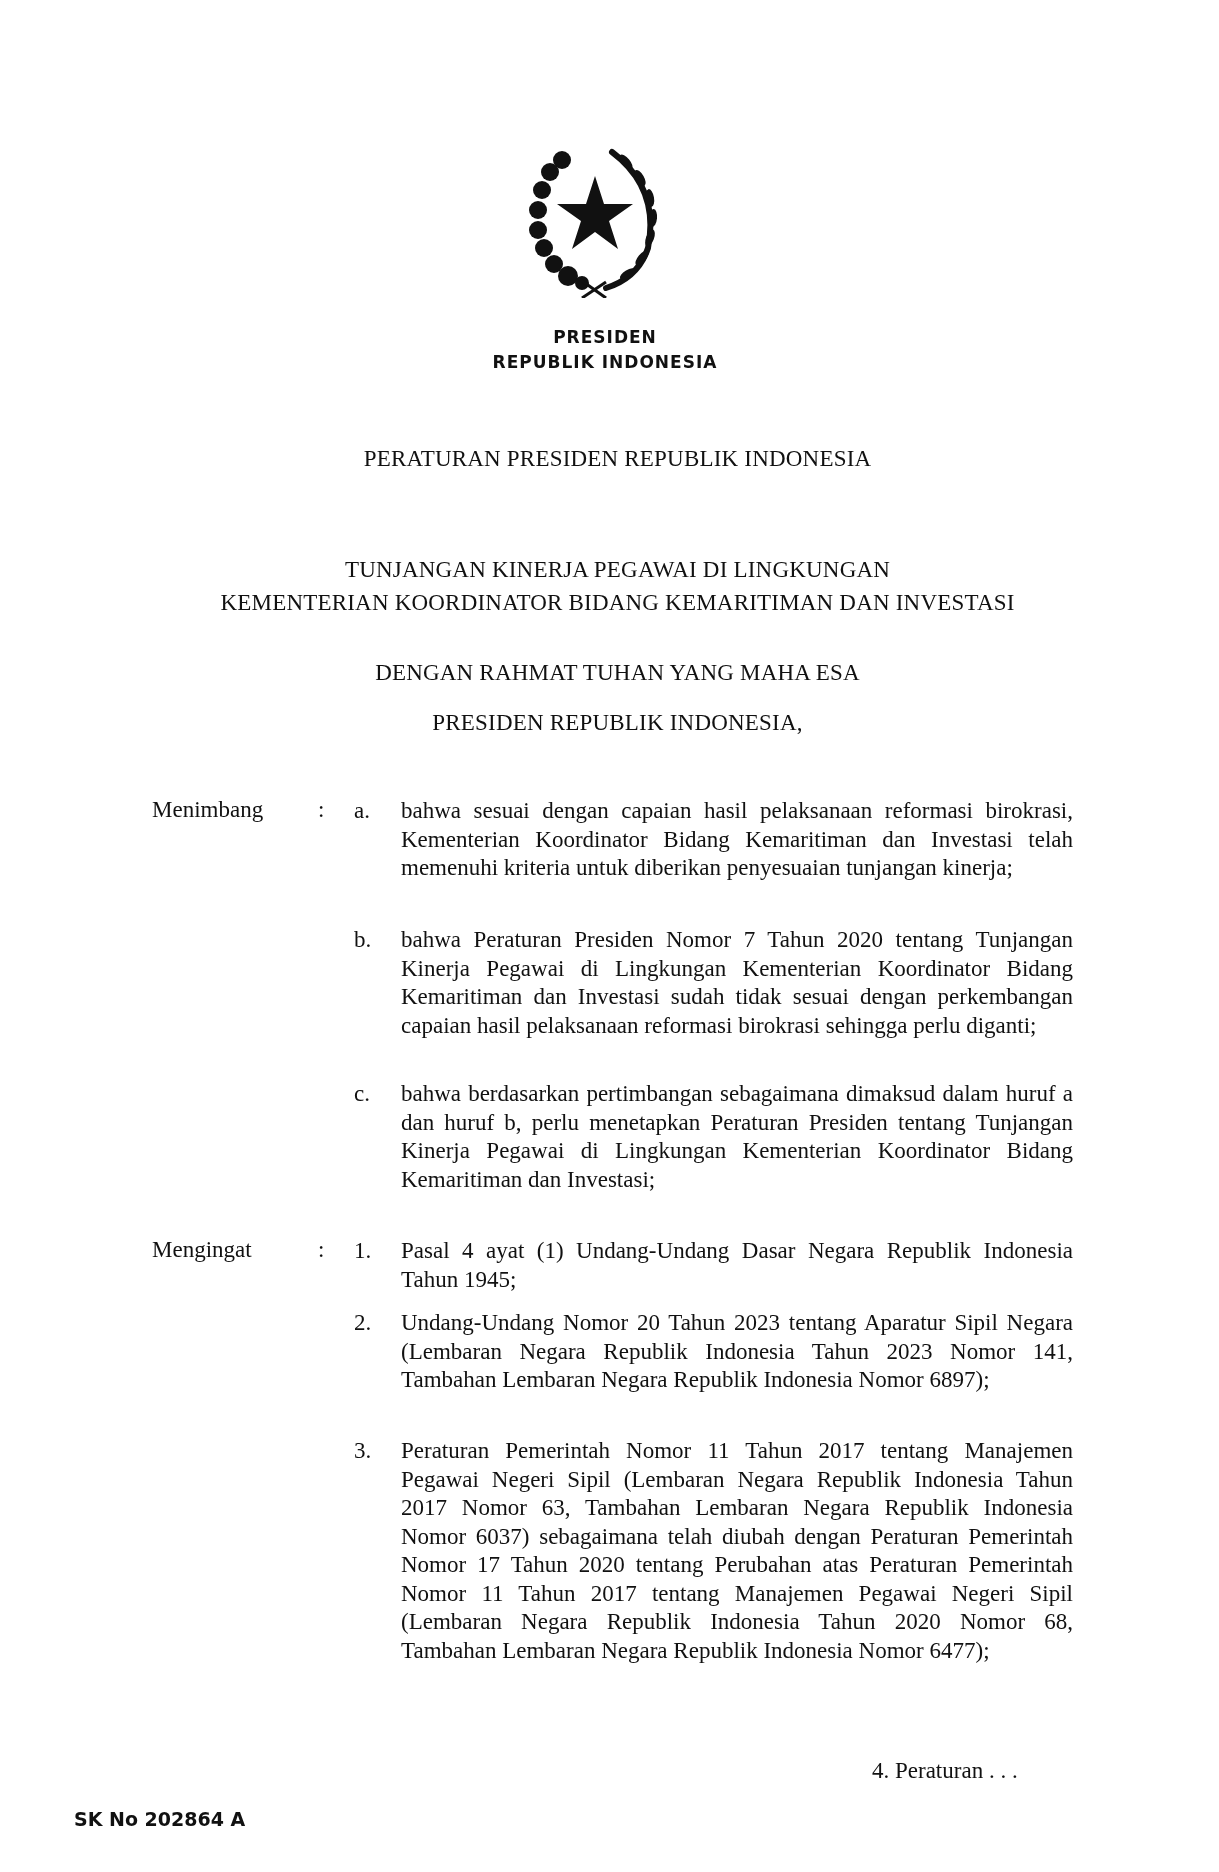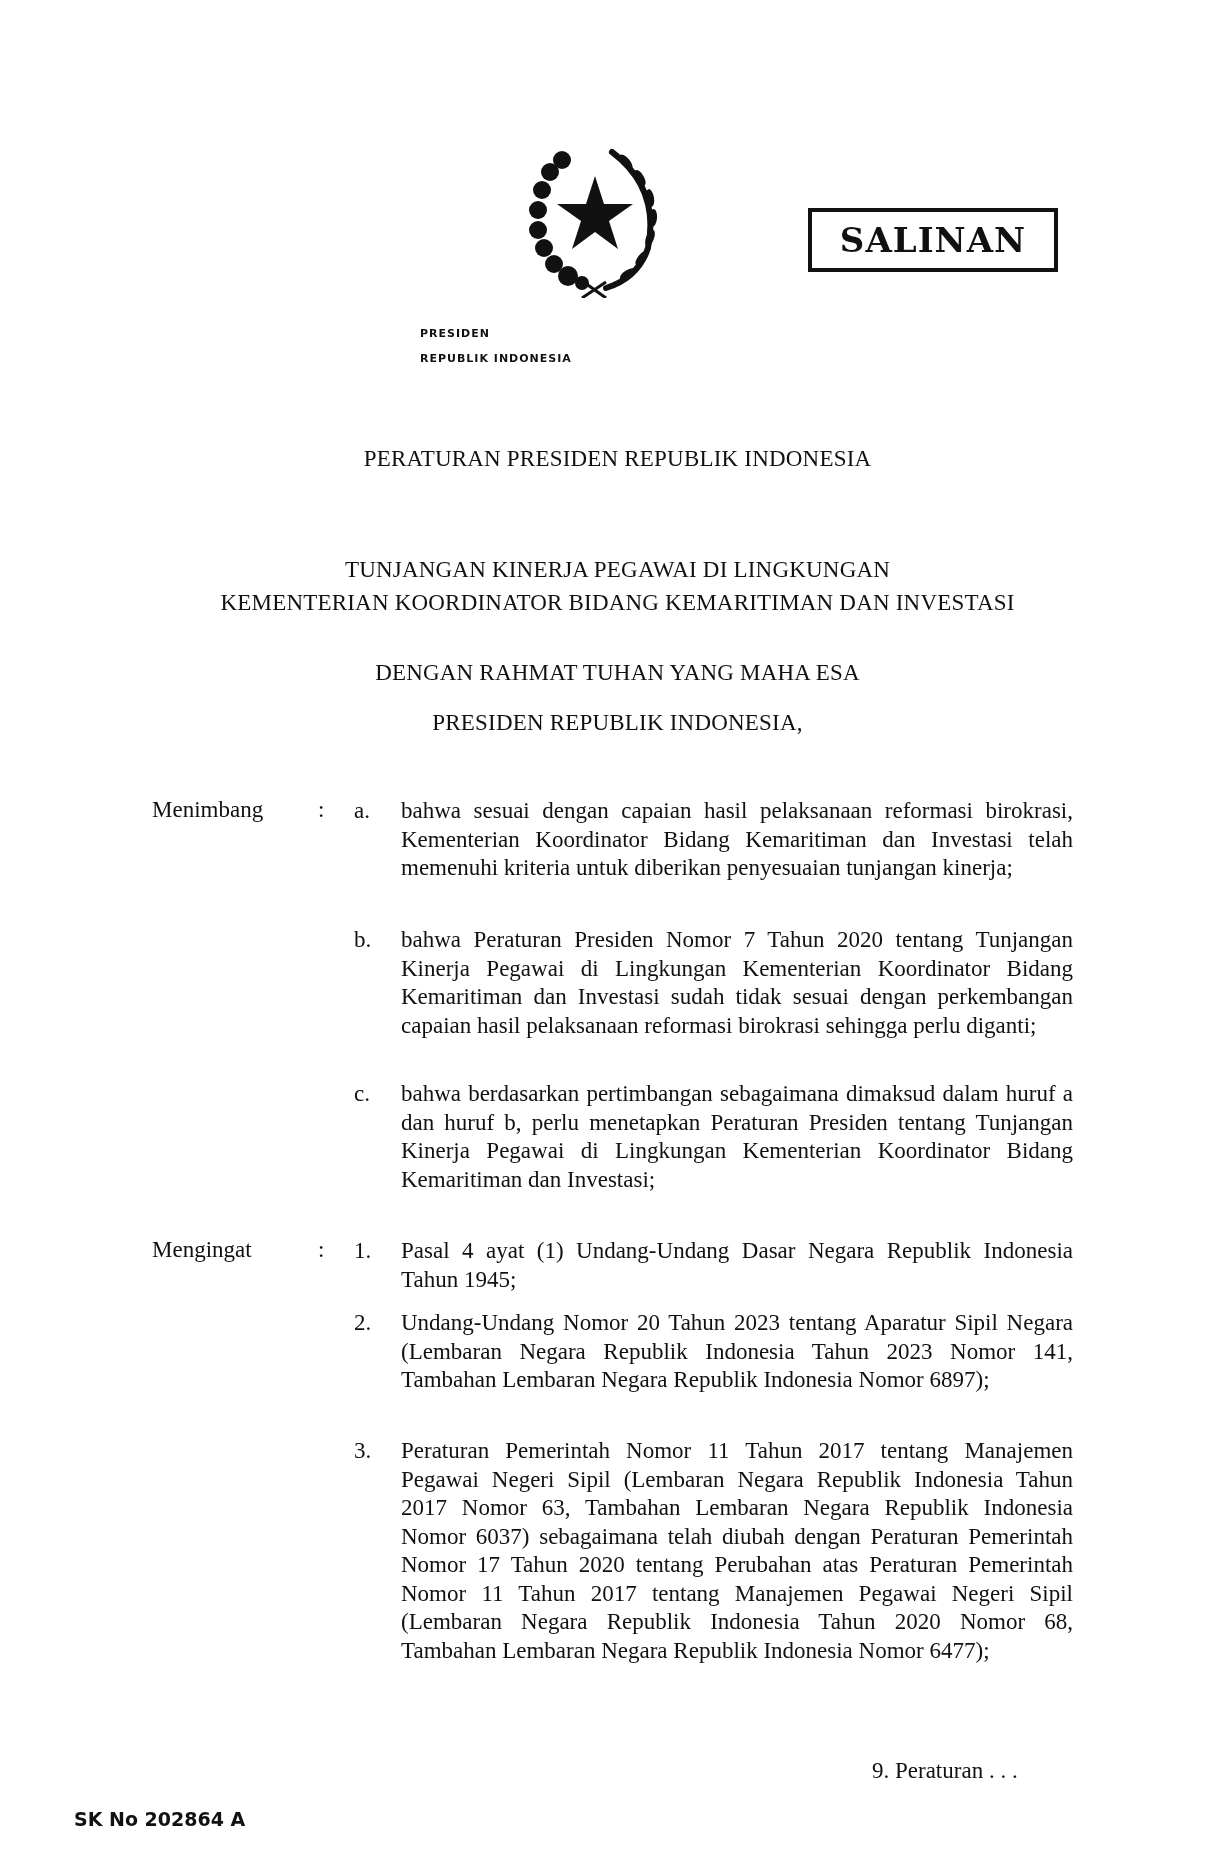--- a/index.html
+++ b/index.html
@@ -14,23 +14,23 @@
   .emblem svg { width: 100%; height: 100%; }
 
   .salinan-box {
     position: absolute; left: 808px; top: 208px; width: 250px; height: 64px;
     border: 4px solid #111; box-sizing: border-box;
     display: flex; align-items: center; justify-content: center;
     font-family: "DejaVu Serif", serif; font-weight: bold; font-size: 34px; letter-spacing: 1px;
   }
 
   .inst {
-    position: absolute; left: 420px; width: 370px; text-align: left;
+    position: absolute; left: 420px; width: 370px; text-align: center;
     font-family: "DejaVu Sans", "Liberation Sans", sans-serif; font-weight: bold;
-    font-size: 11px; letter-spacing: 1px;
+    font-size: 17px; letter-spacing: 1px;
   }
   .inst.l1 { top: 327px; }
   .inst.l2 { top: 352px; }
 
   .title-line {
     position: absolute; left: 8px; width: 1219px; text-align: center;
     font-family: Liberation Serif, serif; font-size: 23px;
     letter-spacing: 0.2px;
   }
 
@@ -98,21 +98,20 @@
 
       <g stroke="#111" stroke-width="3">
         <line x1="58" y1="140" x2="86" y2="160"></line>
           <line x1="86" y1="144" x2="62" y2="160"></line>
       </g>
 
       <polygon fill="#111" points="75,38 84,66 113,66 89,83 98,111 75,94 52,111 61,83 37,66 66,66"></polygon>
     </svg>
   </div>
 
-  <div class="salinan-box">SALINAN</div>
 
   <div class="inst l1">PRESIDEN</div>
   <div class="inst l2">REPUBLIK INDONESIA</div>
 
   <div class="title-line" style="top:446px">PERATURAN PRESIDEN REPUBLIK INDONESIA</div>
   <div class="title-line" style="top:557px">TUNJANGAN KINERJA PEGAWAI DI LINGKUNGAN</div>
   <div class="title-line" style="top:590px">KEMENTERIAN KOORDINATOR BIDANG KEMARITIMAN DAN INVESTASI</div>
   <div class="title-line" style="top:710px">PRESIDEN REPUBLIK INDONESIA,</div>
   <div class="title-line" style="top:660px">DENGAN RAHMAT TUHAN YANG MAHA ESA</div>
 
@@ -141,15 +140,15 @@
   </div>
   <div class="item" style="top:1309px">
     <span class="marker">2.</span>
     <div class="body">Undang-Undang Nomor 20 Tahun 2023 tentang Aparatur Sipil Negara (Lembaran Negara Republik Indonesia Tahun 2023 Nomor 141, Tambahan Lembaran Negara Republik Indonesia Nomor 6897);</div>
   </div>
   <div class="item" style="top:1437px">
     <span class="marker">3.</span>
     <div class="body">Peraturan Pemerintah Nomor 11 Tahun 2017 tentang Manajemen Pegawai Negeri Sipil (Lembaran Negara Republik Indonesia Tahun 2017 Nomor 63, Tambahan Lembaran Negara Republik Indonesia Nomor 6037) sebagaimana telah diubah dengan Peraturan Pemerintah Nomor 17 Tahun 2020 tentang Perubahan atas Peraturan Pemerintah Nomor 11 Tahun 2017 tentang Manajemen Pegawai Negeri Sipil (Lembaran Negara Republik Indonesia Tahun 2020 Nomor 68, Tambahan Lembaran Negara Republik Indonesia Nomor 6477);</div>
   </div>
 
-  <div class="continues">9. Peraturan . . .</div>
+  <div class="continues">4. Peraturan . . .</div>
   <div class="sk-number">SK No 202864 A</div>
 </div>
 
 </body></html>

